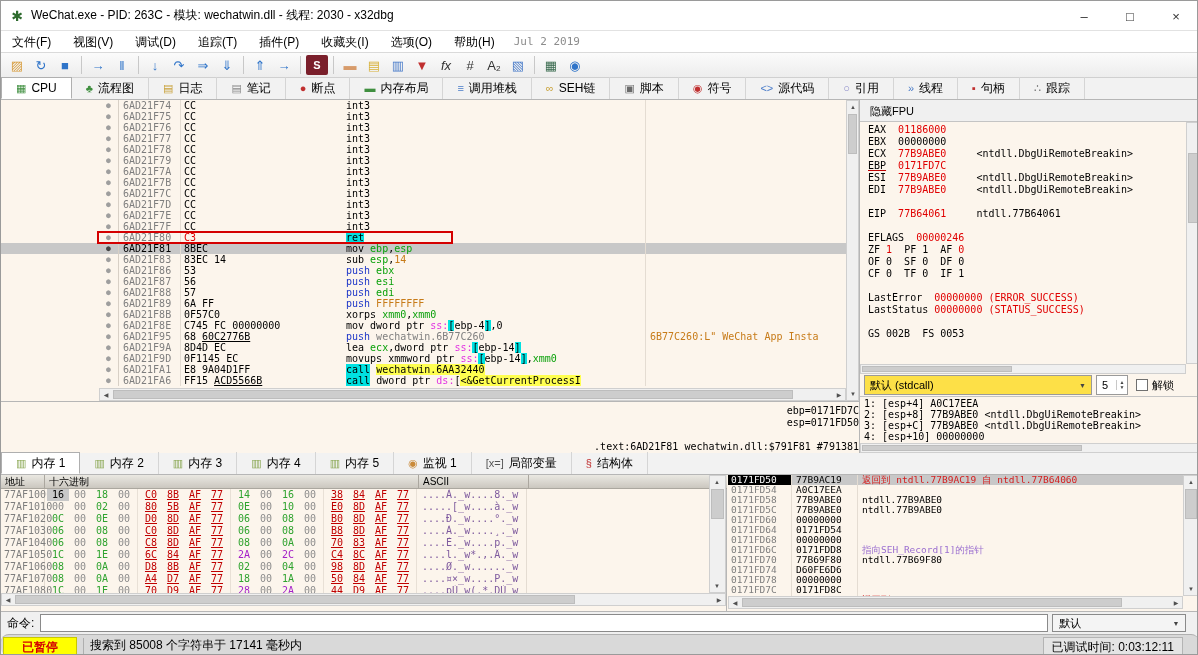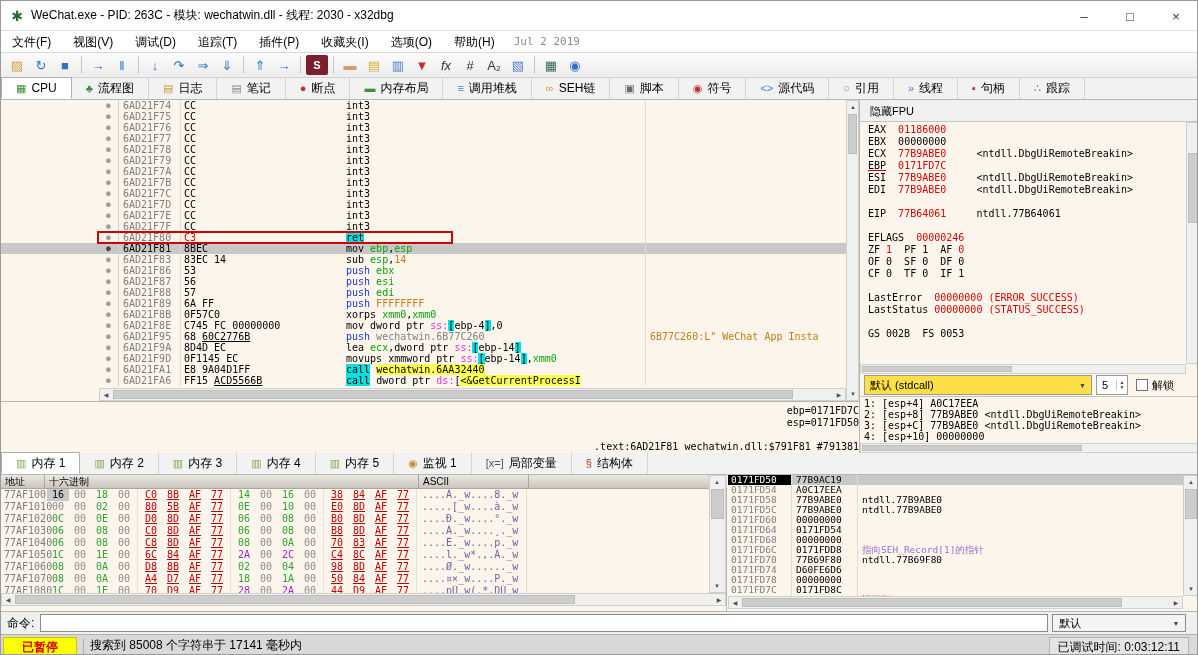--- a/index.html
+++ b/index.html
@@ -122,26 +122,26 @@
   .cmdbar{left:0;top:610px;width:1198px;height:23px;background:#F0F0F0;border-top:1px solid #B6B6B6;
           display:flex;align-items:center;}
   .cmdlabel{font-size:12px;padding:0 6px 0 6px;color:#000;}
   .cmdinput{width:1008px;height:18px;background:#FFF;border:1px solid #8A8A8A;font-size:11px;padding:0 4px;
             font-family:"DejaVu Sans Mono",monospace;}
   .cmdcombo{width:134px;height:18px;margin-left:4px;background:#F4F4F4;border:1px solid #8A8A8A;
             font-size:11px;display:flex;align-items:center;padding:0 6px;}
   .cmdcombo .carr{margin-left:auto;font-size:7px;color:#444;}
   
   .statusbar{left:0;top:633px;width:1198px;height:22px;background:#D9D9D9;border-top:1px solid #B0B0B0;
-             display:flex;align-items:center;font-size:12px;}
+             display:flex;align-items:center;font-size:12px;border-radius:8px;}
   .statebadge{background:#FFFF00;color:#D40000;font-weight:bold;height:18px;line-height:18px;
               padding:0 18px;margin-left:2px;border:1px solid #C8C800;}
   .statussep{width:1px;height:16px;background:#AFAFAF;margin:0 6px;}
   .statusmsg{color:#000;}
-  .statustime{position:absolute;right:10px;height:18px;line-height:18px;border:1px solid #B4B4B4;
+  .statustime{position:absolute;right:16px;height:18px;line-height:18px;border:1px solid #B4B4B4;
               background:#E4E4E4;padding:0 8px;color:#000;}
 </style>
 </head>
 <body>
 
 <div id="win">
 
   <div class="abs titlebar">
     <span class="appicon">✱</span>
     <span class="apptitle">WeChat.exe - PID: 263C - 模块: wechatwin.dll - 线程: 2030 - x32dbg</span>
@@ -410,21 +410,21 @@
       </div>
       <div class="abs sb memhscroll">
         <span class="arr" style="left:0;top:0;">◀</span>
         <span class="thumb" style="left:13px;top:1px;width:560px;height:9px;"></span>
         <span class="arr" style="right:0;top:0;">▶</span>
       </div>
     </div>
 
     <div class="abs stackpane">
       <div class="abs stackrows" id="stackrows">
-          <div class="srow sel"><span class="saddr">0171FD50</span><span class="sval">77B9AC19</span></div>
+          <div class="srow sel"><span class="saddr">0171FD50</span><span class="sval">77B9AC19</span><span class="scmt cc-red">返回到 ntdll.77B9AC19 自 ntdll.77B64060</span></div>
           <div class="srow"><span class="saddr">0171FD54</span><span class="sval">A0C17EEA</span><span class="scmt"></span></div>
           <div class="srow"><span class="saddr">0171FD58</span><span class="sval">77B9ABE0</span><span class="scmt">ntdll.77B9ABE0</span></div>
           <div class="srow"><span class="saddr">0171FD5C</span><span class="sval">77B9ABE0</span><span class="scmt">ntdll.77B9ABE0</span></div>
           <div class="srow"><span class="saddr">0171FD60</span><span class="sval">00000000</span><span class="scmt"></span></div>
           <div class="srow"><span class="saddr">0171FD64</span><span class="sval">0171FD54</span><span class="scmt"></span></div>
           <div class="srow"><span class="saddr">0171FD68</span><span class="sval">00000000</span><span class="scmt"></span></div>
           <div class="srow"><span class="saddr">0171FD6C</span><span class="sval">0171FDD8</span><span class="scmt cc-purple">指向SEH_Record[1]的指针</span></div>
           <div class="srow"><span class="saddr">0171FD70</span><span class="sval">77B69F80</span><span class="scmt">ntdll.77B69F80</span></div>
           <div class="srow"><span class="saddr">0171FD74</span><span class="sval">D60FE6D6</span><span class="scmt"></span></div>
           <div class="srow"><span class="saddr">0171FD78</span><span class="sval">00000000</span><span class="scmt"></span></div>

